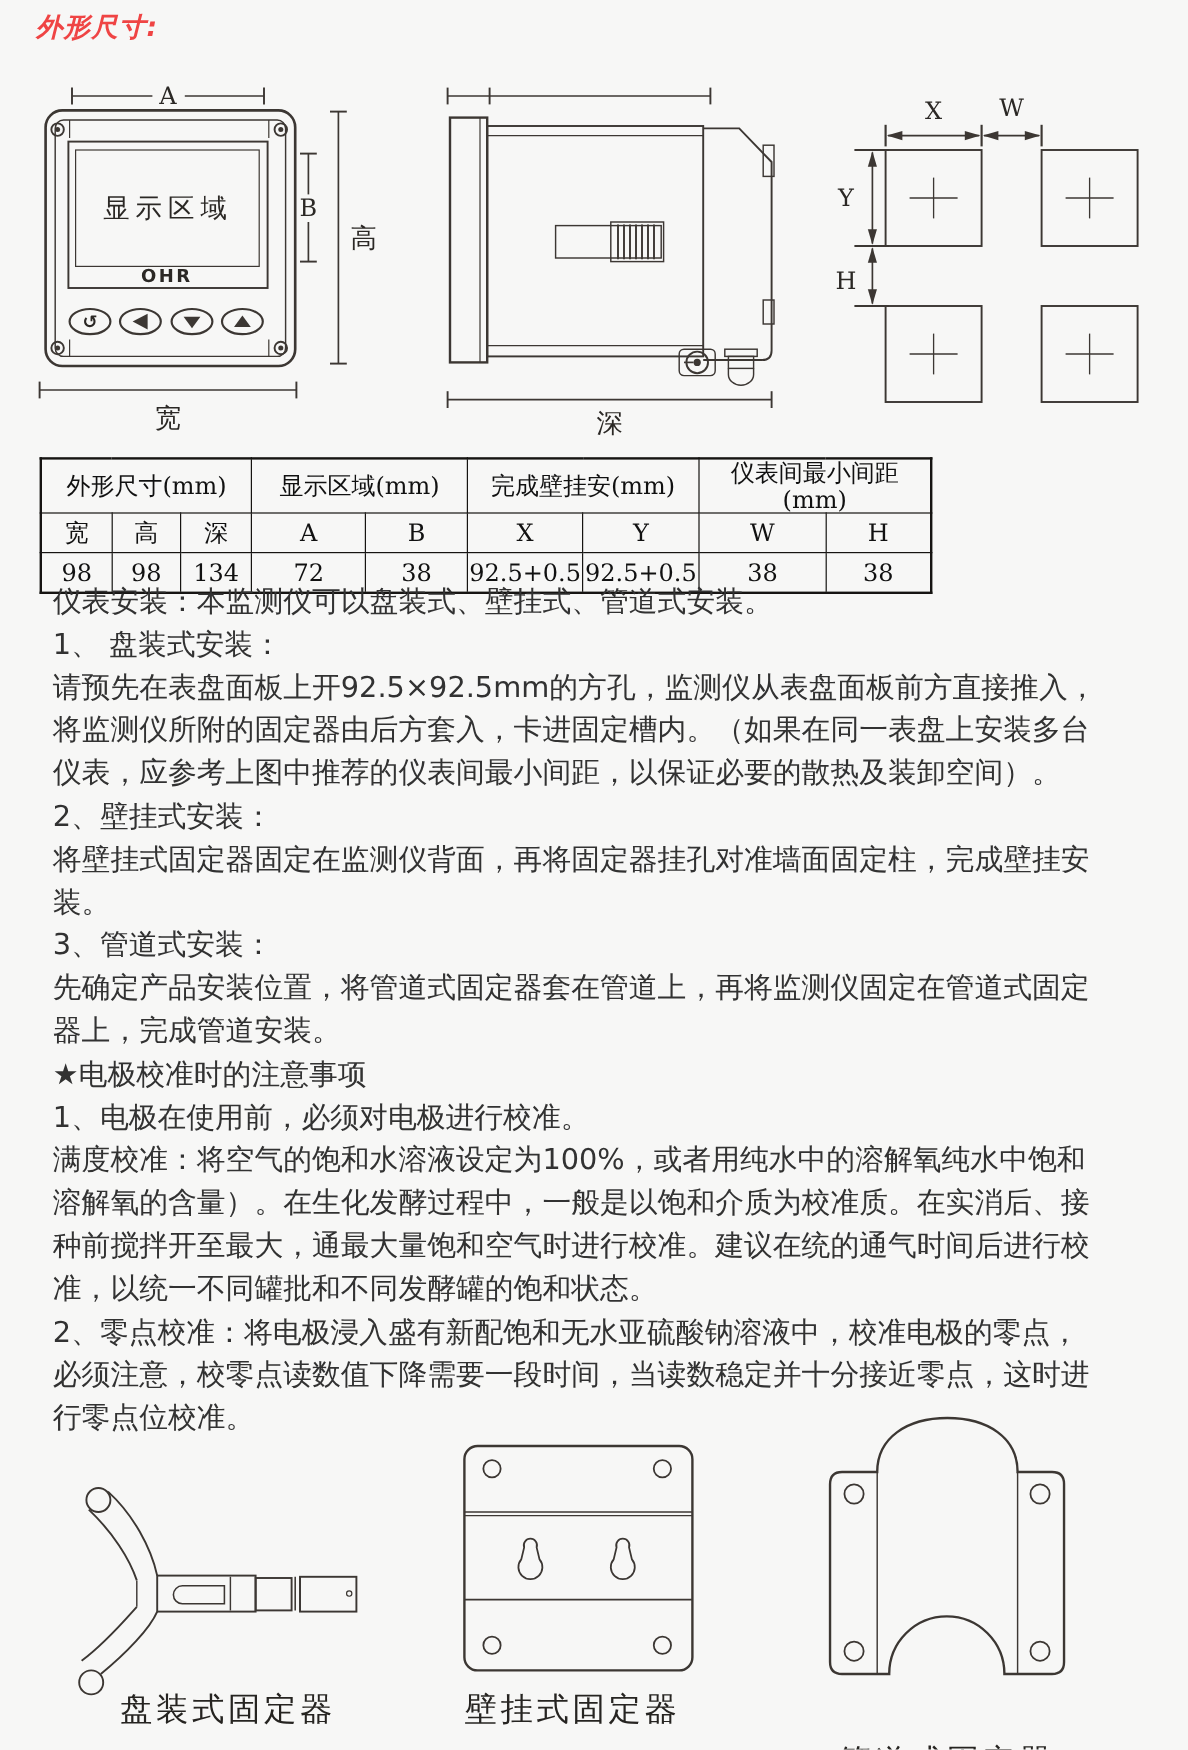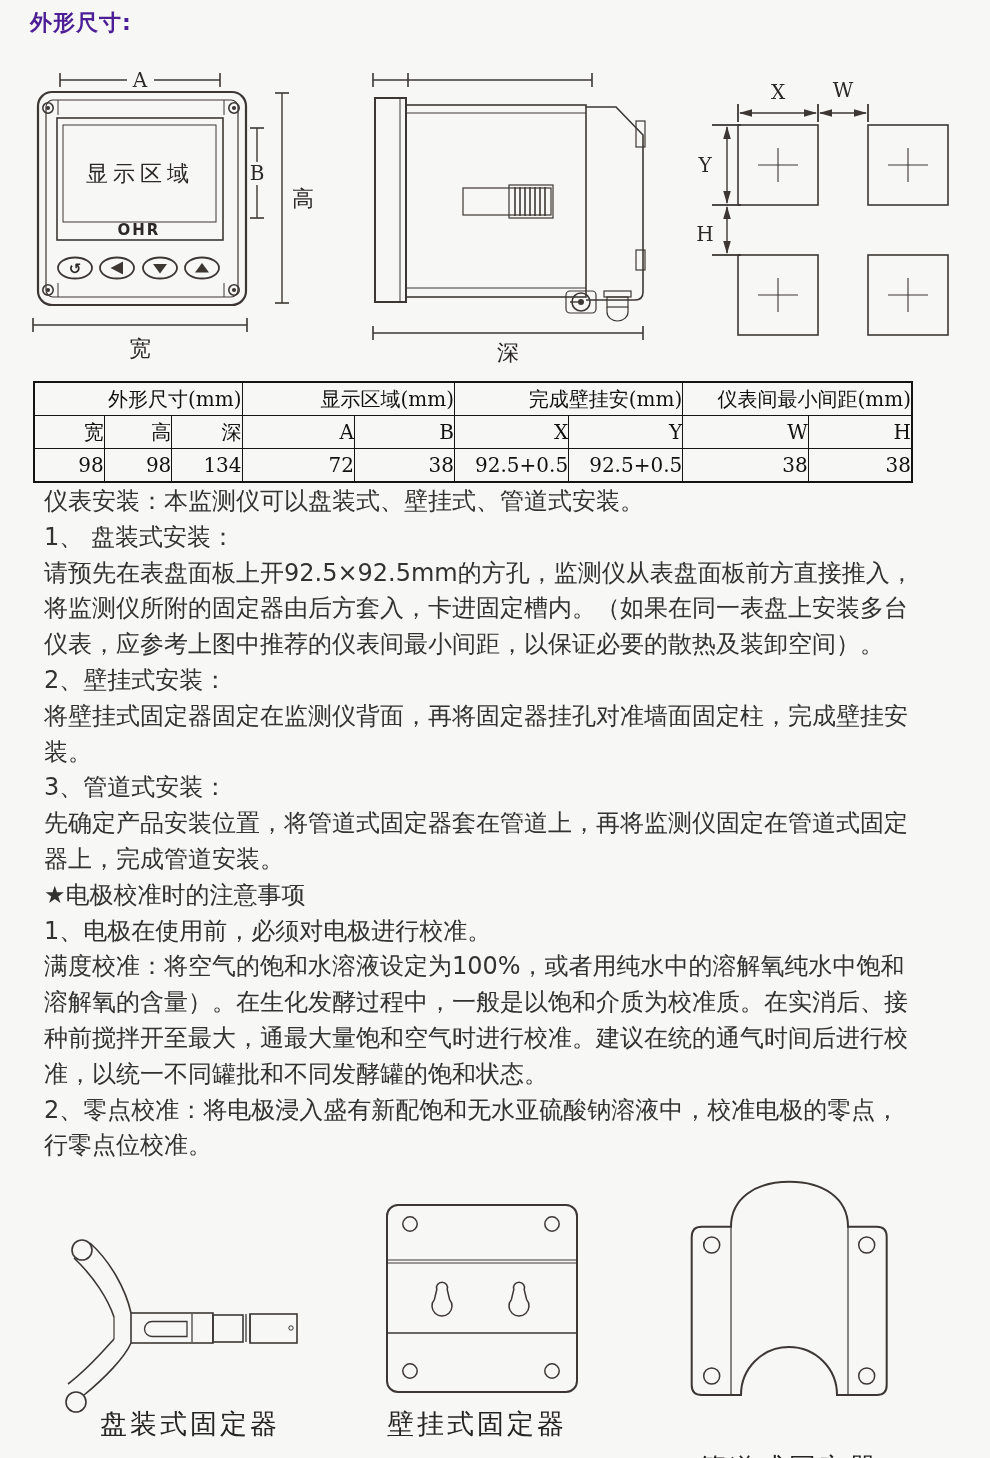--- a/index.html
+++ b/index.html
@@ -8,29 +8,30 @@
     background:#f7f7f6;
     font-family:"DejaVu Sans",sans-serif;
     color:#2e2c2a;
     position:relative;
     overflow:hidden;
   }
   .page{position:absolute;inset:0;}
   .art{position:absolute;left:0;top:0;pointer-events:none;}
   .title{
     position:absolute;left:30px;top:8px;
-    font-size:22px;font-weight:bold;color:#4c1d95;
+    font-size:22px;font-weight:bold;color:#ef4444;
     letter-spacing:1px;
+    font-style:italic;
   }
   
   .dim-table{
-    position:absolute;left:33px;top:381px;width:880px;
+    position:absolute;left:33px;top:381px;width:744px;
     border-collapse:collapse;table-layout:fixed;
     font-family:"DejaVu Serif",serif;font-size:20px;color:#111;
-    text-align:right;
+    text-align:center;
   }
   .dim-table th,.dim-table td{
     border:1.5px solid #161412;
     padding:0;height:32px;font-weight:normal;line-height:1.1;
   }
   .dim-table{border:2.5px solid #161412;}
   
   .instructions{
     position:absolute;left:44px;top:484px;width:925px;
     font-size:24px;font-weight:500;line-height:35.8px;color:#323232;
@@ -308,20 +309,21 @@
     <div class="line">3、管道式安装：</div>
     <div class="line">先确定产品安装位置，将管道式固定器套在管道上，再将监测仪固定在管道式固定</div>
     <div class="line">器上，完成管道安装。</div>
     <div class="line">★电极校准时的注意事项</div>
     <div class="line">1、电极在使用前，必须对电极进行校准。</div>
     <div class="line">满度校准：将空气的饱和水溶液设定为100%，或者用纯水中的溶解氧纯水中饱和</div>
     <div class="line">溶解氧的含量）。在生化发酵过程中，一般是以饱和介质为校准质。在实消后、接</div>
     <div class="line">种前搅拌开至最大，通最大量饱和空气时进行校准。建议在统的通气时间后进行校</div>
     <div class="line">准，以统一不同罐批和不同发酵罐的饱和状态。</div>
     <div class="line">2、零点校准：将电极浸入盛有新配饱和无水亚硫酸钠溶液中，校准电极的零点，</div>
+    <div class="line">必须注意，校零点读数值下降需要一段时间，当读数稳定并十分接近零点，这时进</div>
     <div class="line">行零点位校准。</div>
   </div>
 
   <div class="caption wall">壁挂式固定器</div>
   <div class="caption panel">盘装式固定器</div>
   <div class="caption pipe">管道式固定器</div>
 
 </div>
 
 </body></html>

